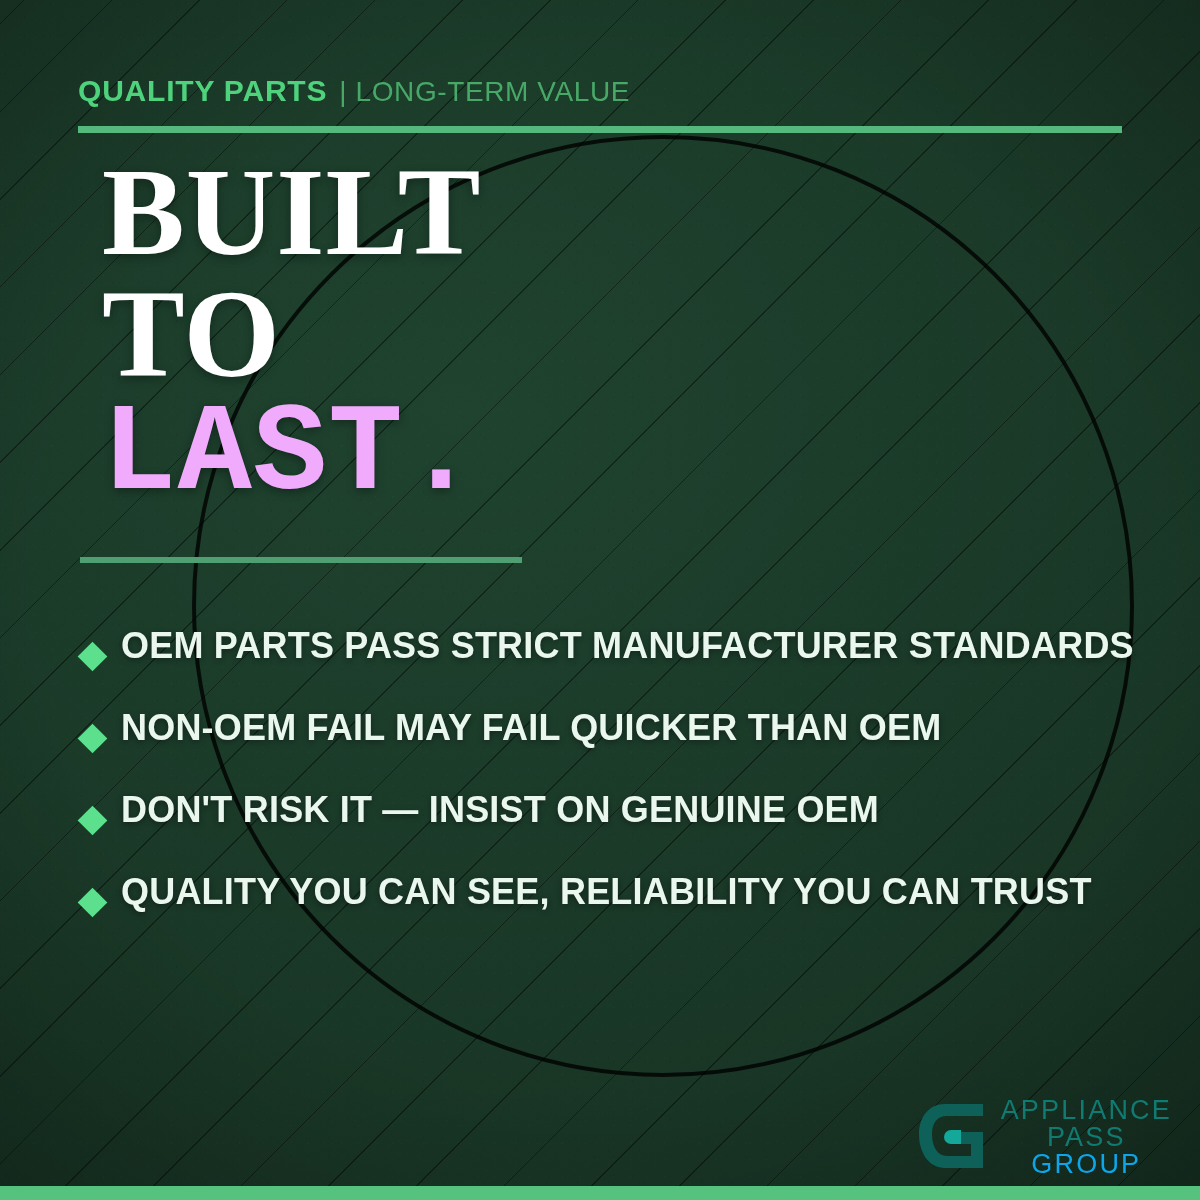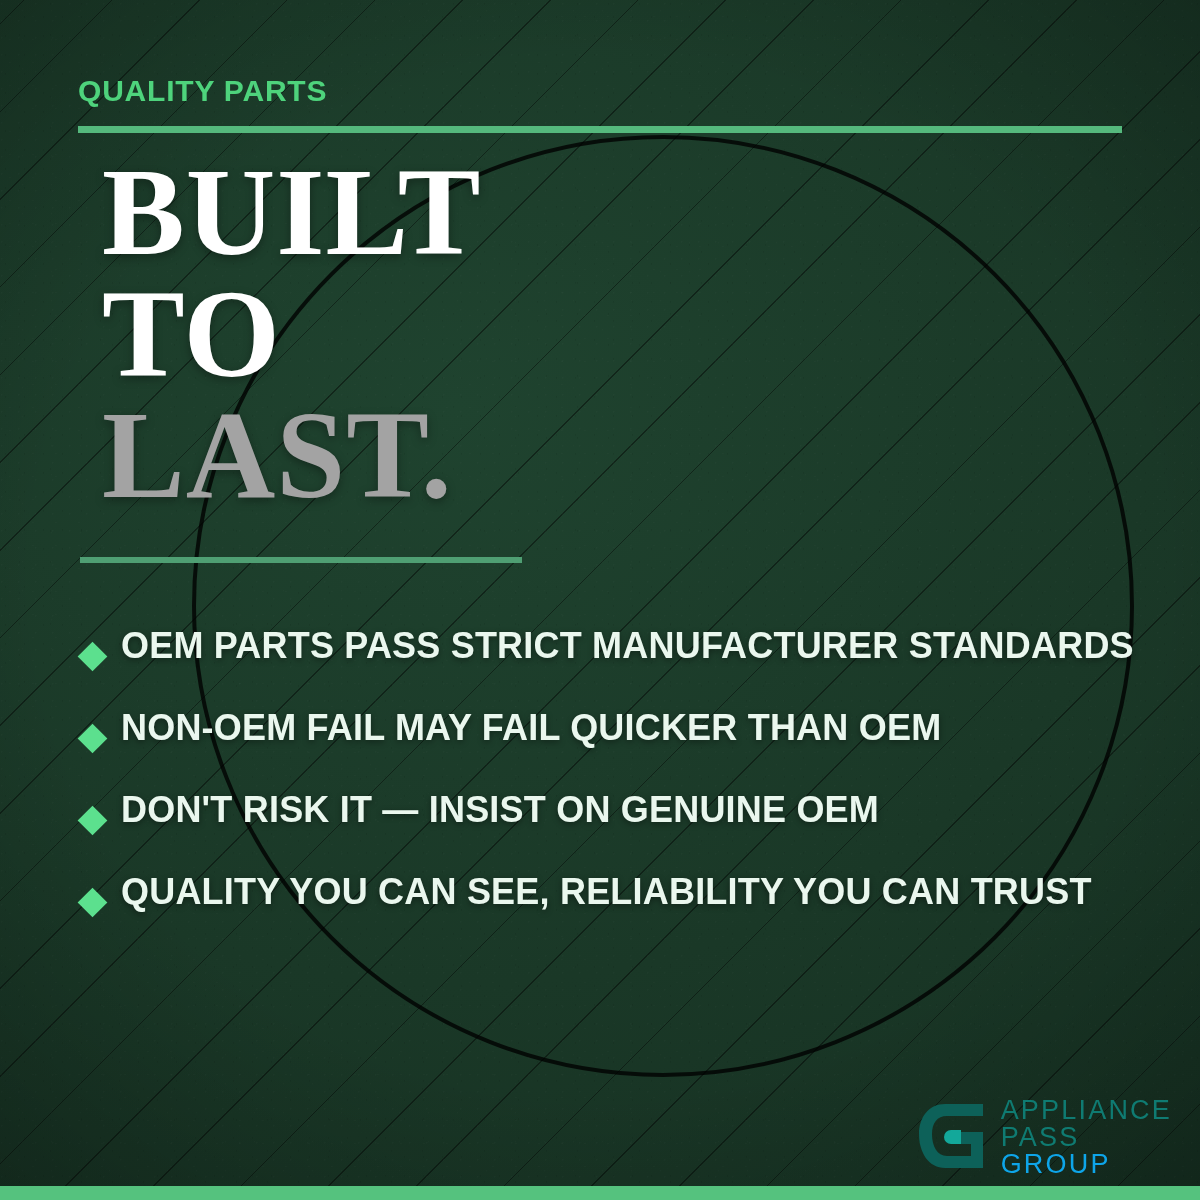--- a/index.html
+++ b/index.html
@@ -114,22 +114,23 @@
     letter-spacing: 1px;
     margin-left: 20px;
   }
   .headline .l1, .headline .l2 {
     display: block;
     color: #ffffff;
     text-shadow: 0 3px 10px rgba(0,0,0,0.35);
   }
   .headline .l3 {
     display: block;
-    color: #a3a3a3;
+    color: #f0abfc;
     text-shadow: 0 3px 10px rgba(0,0,0,0.35);
+    font-family: Liberation Mono, monospace;
   }
 
   .rule-mid {
     position: absolute;
     left: 80px;
     top: 557px;
     width: 442px;
     height: 6px;
     background: #4f9f73;
   }
@@ -175,20 +176,21 @@
   }
   .logo-mark {
     width: 74px;
     height: 76px;
     flex: 0 0 auto;
   }
   .logo-words {
     display: flex;
     flex-direction: column;
     line-height: 1.0;
+    align-items: center;
   }
   .logo-words span {
     font-size: 27px;
     font-weight: 400;
     letter-spacing: 2.2px;
     color: #0f7b72;
   }
   .logo-words span.muted {
     color: #0ea5e9;
   }
@@ -211,20 +213,21 @@
   <div class="bg-base"></div>
   <div class="bg-stripes"></div>
   <div class="bg-noise"></div>
   <div class="bg-circle"></div>
   <div class="bg-vignette"></div>
 
   <div class="content">
 
     <div class="eyebrow">
       <span class="eyebrow-main">QUALITY PARTS</span>
+      <span class="eyebrow-sub">| LONG-TERM VALUE</span>
     </div>
 
     <div class="rule-top"></div>
 
     <div class="headline">
       <span class="l1">BUILT</span>
       <span class="l2">TO</span>
       <span class="l3">LAST.</span>
     </div>
 

